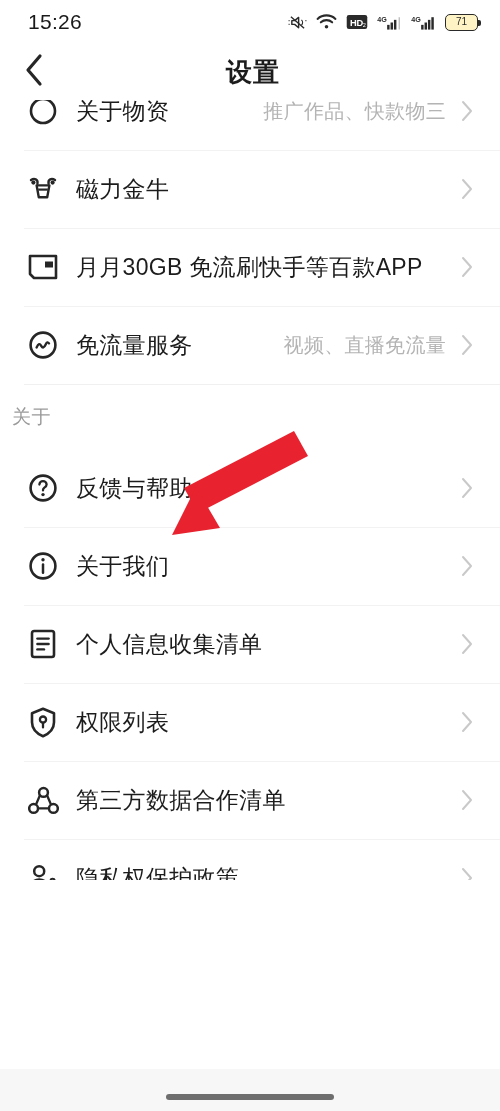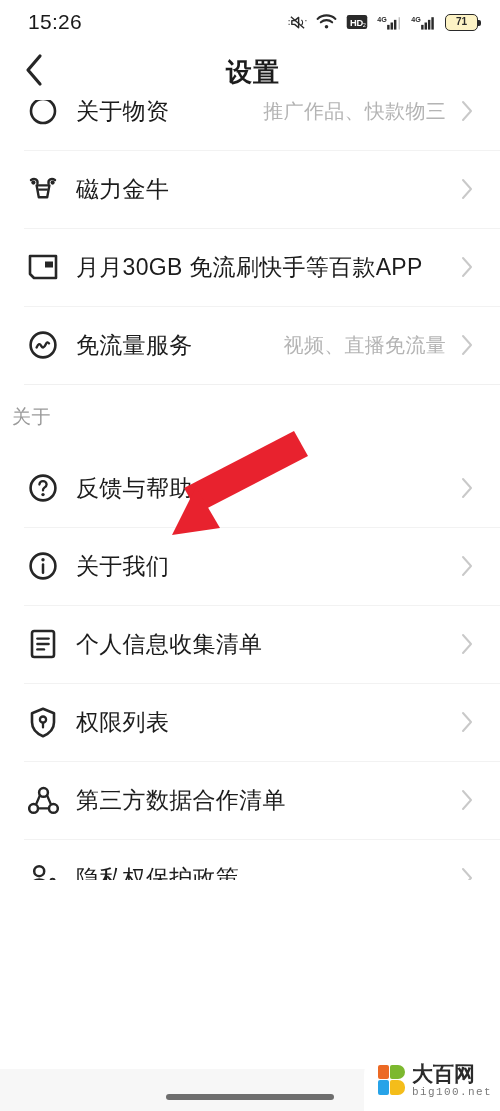--- a/index.html
+++ b/index.html
@@ -40,21 +40,21 @@
     border: 1.6px solid #2a2a2a;
     border-radius: 5px;
     background: #fdf3c5;
     position: relative;
     display: flex; align-items: center; justify-content: center;
   }
   .battery:after {
     content: ""; position: absolute; right: -4px; top: 5px;
     width: 2.6px; height: 6px; background: #2a2a2a; border-radius: 0 2px 2px 0;
   }
-  .battery span { font-size: 10px; color: #2a2a2a; line-height: 1; font-weight: 700;}
+  .battery span { font-size: 10px; color: #2a2a2a; line-height: 1; font-weight: 400;}
 
   
   .titlebar {
     position: absolute; top: 44px; left: 0;
     width: 500px; height: 56px;
     background: #ffffff;
     display: flex; align-items: center;
     z-index: 40;
   }
   .back-btn {
@@ -422,26 +422,14 @@
         <path d="M308 456 L198 513 L184 488 L294 431 Z" fill="#e8222e"></path>
         <path d="M172 535 L220 528 L196 487 Z" fill="#e8222e"></path>
       </g>
     </svg>
   </div>
 
   <div class="bottombar">
     <div class="home-indicator"></div>
   </div>
 
-  <div class="watermark">
-    <div class="wm-logo">
-      <i class="b1"></i>
-        <i class="b2"></i>
-        <i class="b3"></i>
-        <i class="b4"></i>
-    </div>
-    <div class="wm-text">
-      <div class="wm-cn">大百网</div>
-      <div class="wm-en">big100.net</div>
-    </div>
-  </div>
 
 </div>
 
 </body></html>

